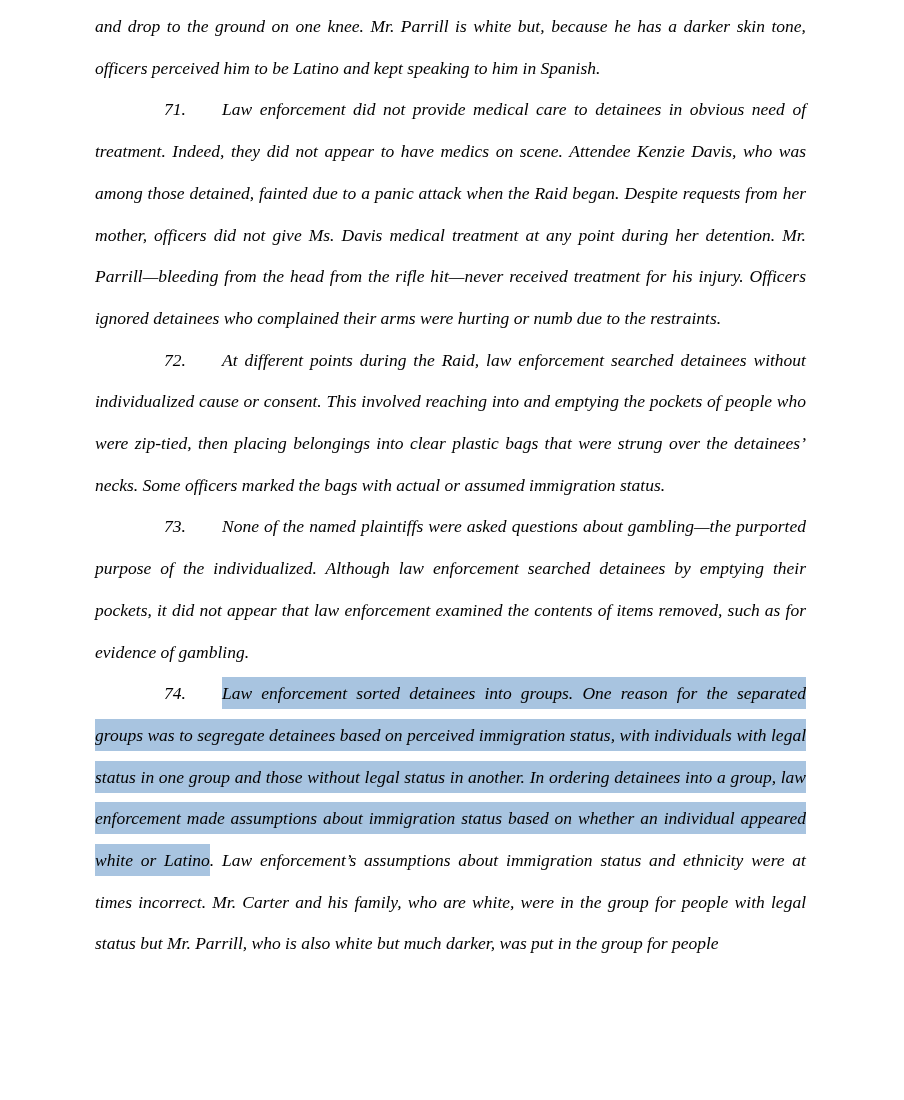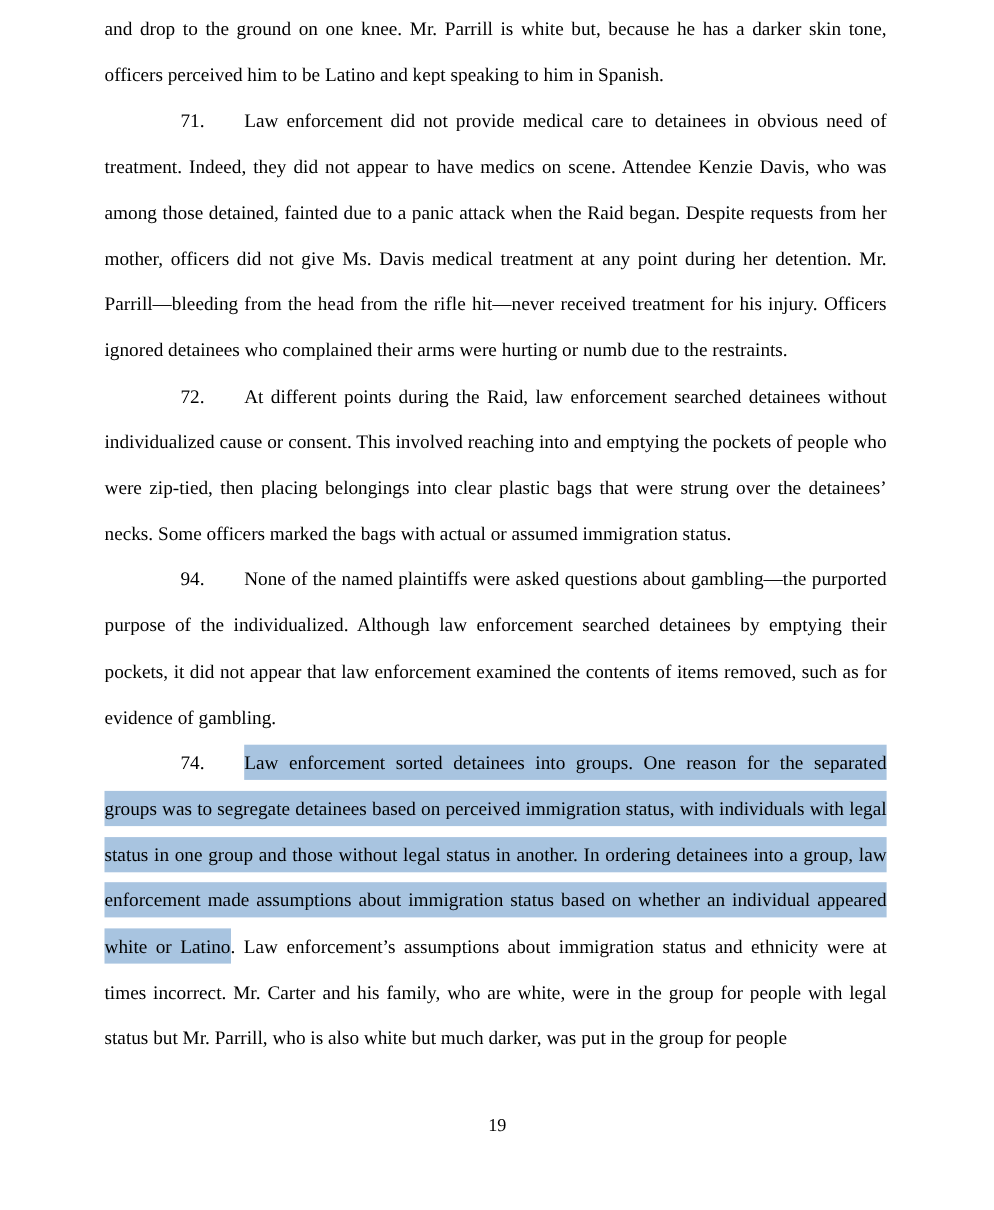--- a/index.html
+++ b/index.html
@@ -21,20 +21,21 @@
     left: 95px;
     top: 6px;
     width: 711px;
     font-size: 17.5px;
     line-height: 41.7px;
     text-align: justify;
   }
   p.para {
     margin: 0;
     padding: 0;
+    font-style: italic;
   }
   p.numbered {
     text-indent: 52px;
   }
   .pnum {
     display: inline-block;
     width: 58px;
     text-indent: 0;
     margin-left: 17px;
   }
@@ -54,17 +55,16 @@
   }
 </style>
 </head>
 <body>
 
 <div class="page">
   <div class="content">
       <p class="para"><span class="txt">and drop to the ground on one knee. Mr. Parrill is white but, because he has a darker skin tone, officers perceived him to be Latino and kept speaking to him in Spanish.</span></p>
       <p class="para numbered"><span class="pnum">71.</span><span class="txt">Law enforcement did not provide medical care to detainees in obvious need of treatment. Indeed, they did not appear to have medics on scene. Attendee Kenzie Davis, who was among those detained, fainted due to a panic attack when the Raid began. Despite requests from her mother, officers did not give Ms. Davis medical treatment at any point during her detention. Mr. Parrill—bleeding from the head from the rifle hit—never received treatment for his injury. Officers ignored detainees who complained their arms were hurting or numb due to the restraints.</span></p>
       <p class="para numbered"><span class="pnum">72.</span><span class="txt">At different points during the Raid, law enforcement searched detainees without individualized cause or consent. This involved reaching into and emptying the pockets of people who were zip-tied, then placing belongings into clear plastic bags that were strung over the detainees’ necks. Some officers marked the bags with actual or assumed immigration status.</span></p>
-      <p class="para numbered"><span class="pnum">94.</span><span class="txt">None of the named plaintiffs were asked questions about gambling—the purported purpose of the individualized. Although law enforcement searched detainees by emptying their pockets, it did not appear that law enforcement examined the contents of items removed, such as for evidence of gambling.</span></p>
+      <p class="para numbered"><span class="pnum">73.</span><span class="txt">None of the named plaintiffs were asked questions about gambling—the purported purpose of the individualized. Although law enforcement searched detainees by emptying their pockets, it did not appear that law enforcement examined the contents of items removed, such as for evidence of gambling.</span></p>
       <p class="para numbered"><span class="pnum">74.</span><span class="hl">Law enforcement sorted detainees into groups. One reason for the separated groups was to segregate detainees based on perceived immigration status, with individuals with legal status in one group and those without legal status in another. In ordering detainees into a group, law enforcement made assumptions about immigration status based on whether an individual appeared white or Latino</span><span class="txt">. Law enforcement’s assumptions about immigration status and ethnicity were at times incorrect. Mr. Carter and his family, who are white, were in the group for people with legal status but Mr. Parrill, who is also white but much darker, was put in the group for people</span></p>
     </div>
-  <div class="footer">19</div>
 </div>
 
 </body></html>

